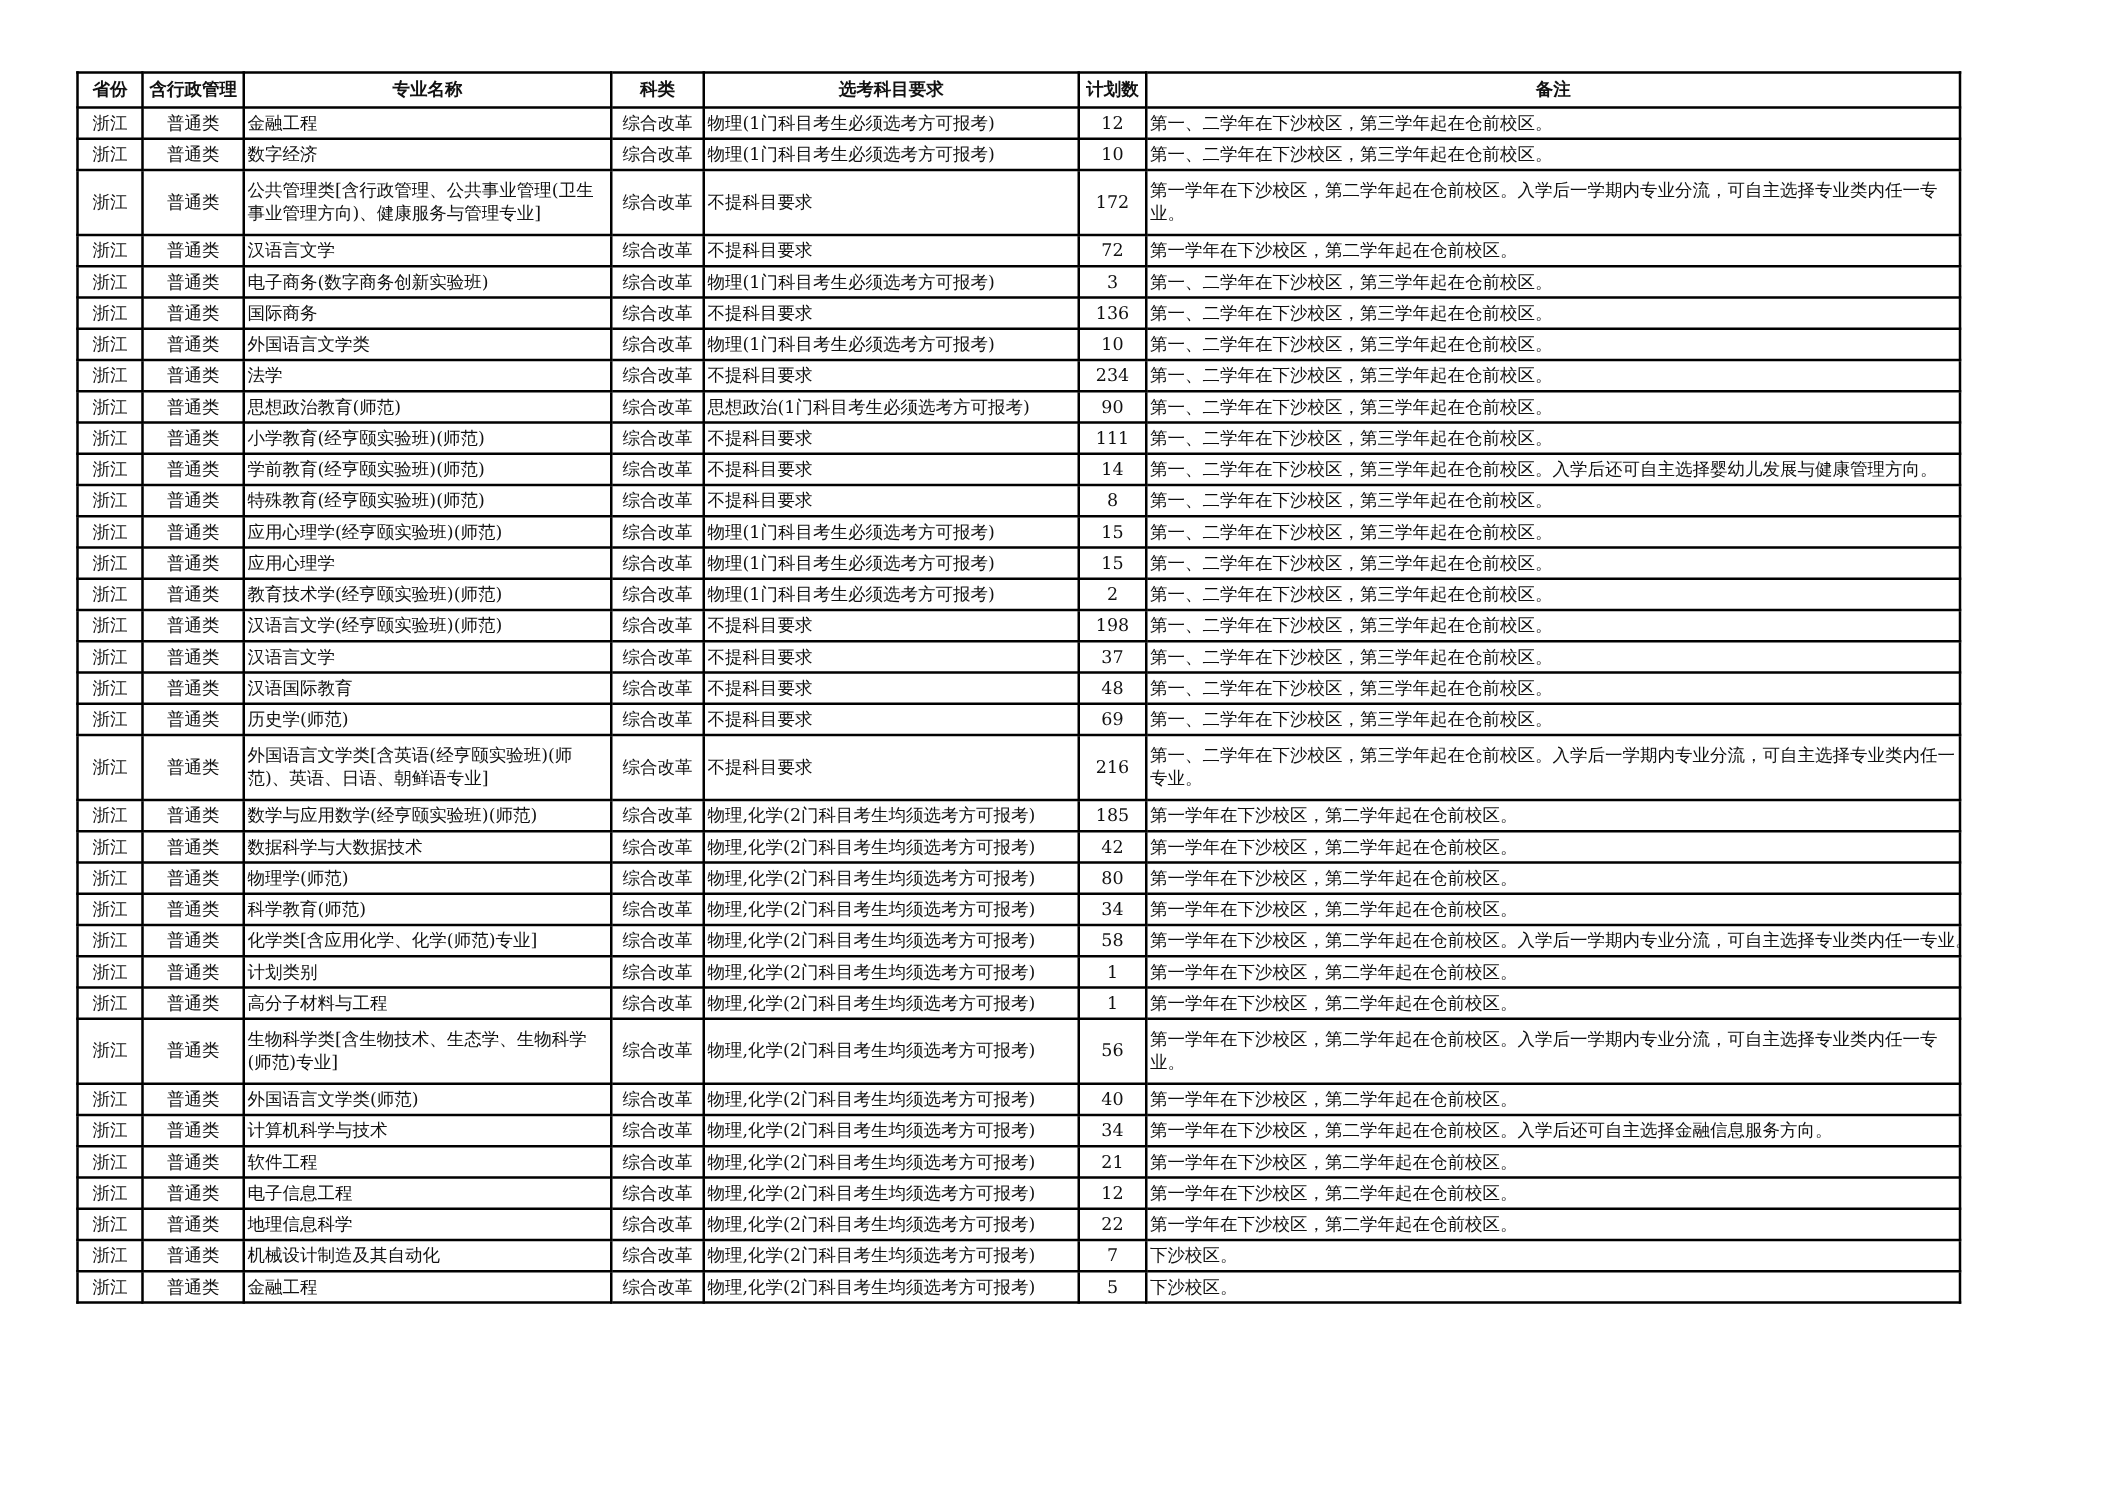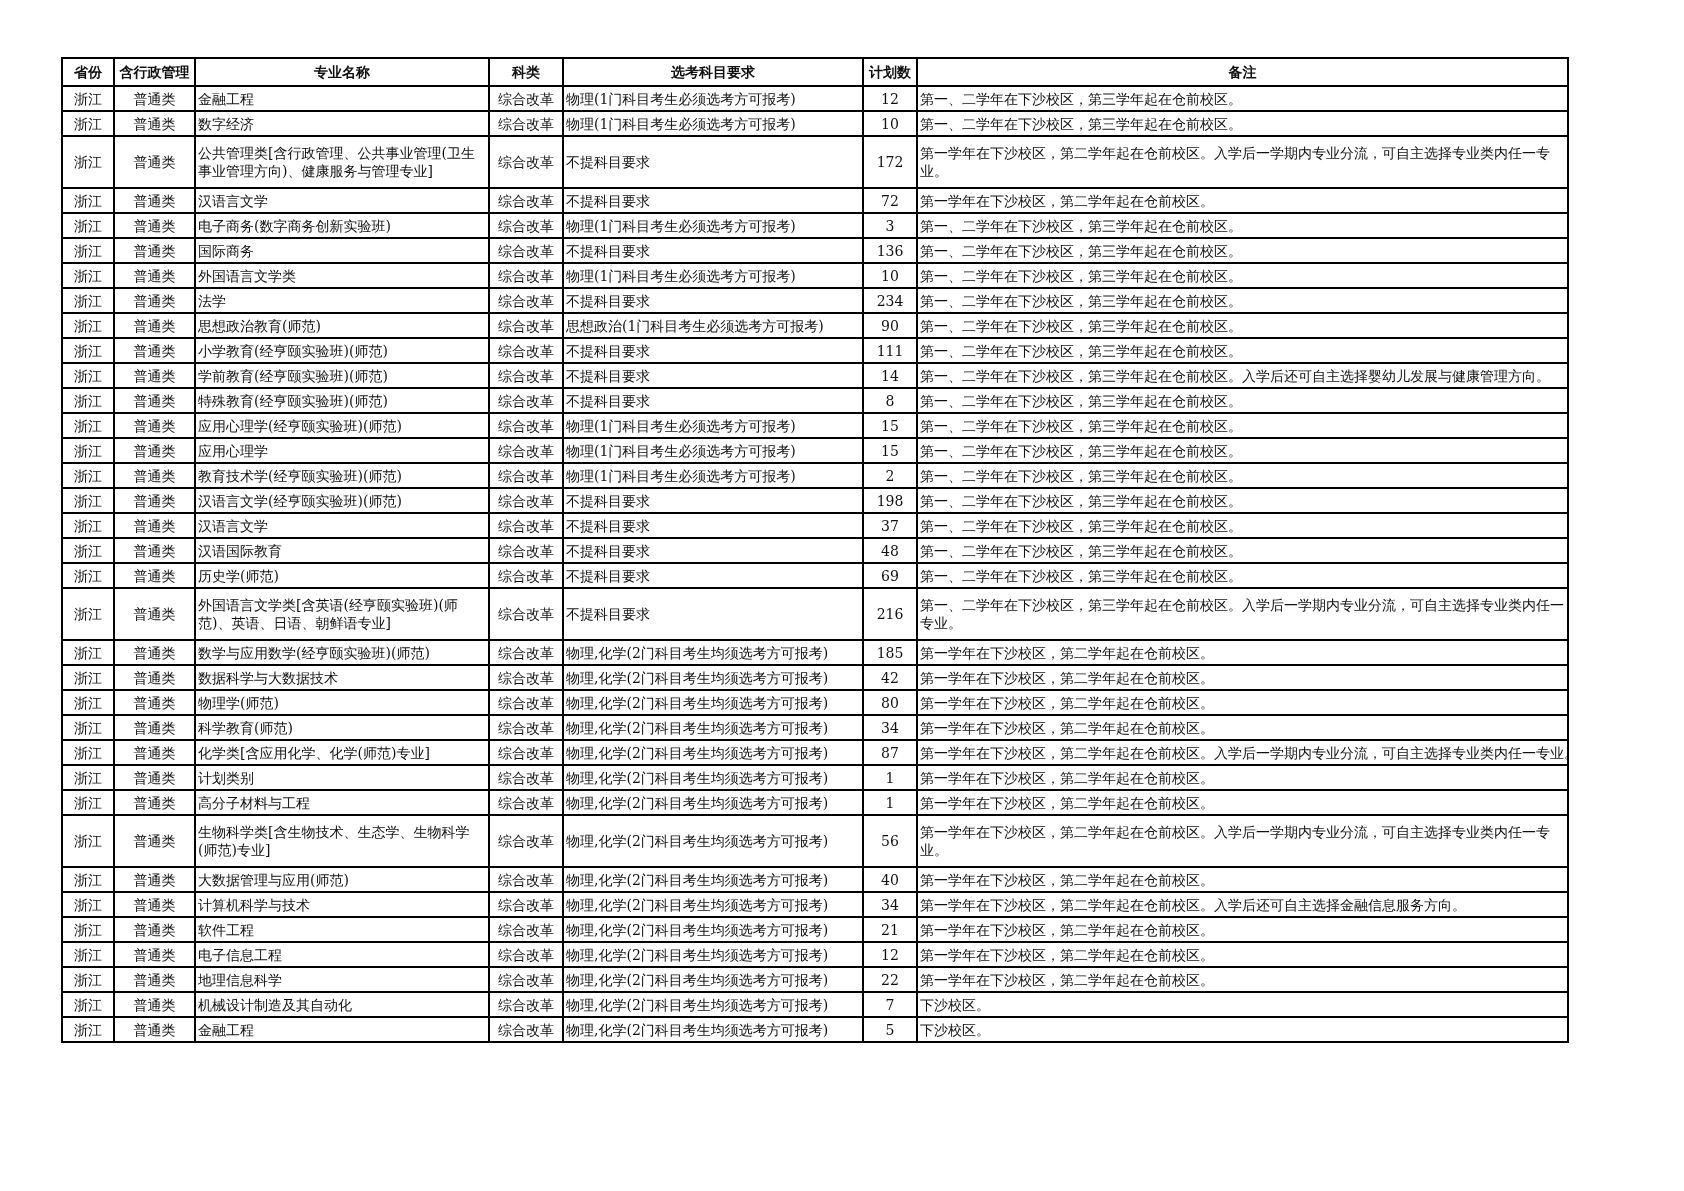--- a/index.html
+++ b/index.html
@@ -257,21 +257,21 @@
         <td class="l">物理,化学(2门科目考生均须选考方可报考)</td>
         <td class="c">34</td>
         <td class="l wrap">第一学年在下沙校区，第二学年起在仓前校区。</td>
       </tr>
       <tr>
         <td class="c">浙江</td>
         <td class="c">普通类</td>
         <td class="l wrap">化学类[含应用化学、化学(师范)专业]</td>
         <td class="c">综合改革</td>
         <td class="l">物理,化学(2门科目考生均须选考方可报考)</td>
-        <td class="c">87</td>
+        <td class="c">58</td>
         <td class="l wrap">第一学年在下沙校区，第二学年起在仓前校区。入学后一学期内专业分流，可自主选择专业类内任一专业。</td>
       </tr>
       <tr>
         <td class="c">浙江</td>
         <td class="c">普通类</td>
         <td class="l wrap">计划类别</td>
         <td class="c">综合改革</td>
         <td class="l">物理,化学(2门科目考生均须选考方可报考)</td>
         <td class="c">1</td>
         <td class="l wrap">第一学年在下沙校区，第二学年起在仓前校区。</td>
@@ -290,21 +290,21 @@
         <td class="c">普通类</td>
         <td class="l wrap">生物科学类[含生物技术、生态学、生物科学(师范)专业]</td>
         <td class="c">综合改革</td>
         <td class="l">物理,化学(2门科目考生均须选考方可报考)</td>
         <td class="c">56</td>
         <td class="l wrap">第一学年在下沙校区，第二学年起在仓前校区。入学后一学期内专业分流，可自主选择专业类内任一专业。</td>
       </tr>
       <tr>
         <td class="c">浙江</td>
         <td class="c">普通类</td>
-        <td class="l wrap">大数据管理与应用(师范)</td>
+        <td class="l wrap">外国语言文学类(师范)</td>
         <td class="c">综合改革</td>
         <td class="l">物理,化学(2门科目考生均须选考方可报考)</td>
         <td class="c">40</td>
         <td class="l wrap">第一学年在下沙校区，第二学年起在仓前校区。</td>
       </tr>
       <tr>
         <td class="c">浙江</td>
         <td class="c">普通类</td>
         <td class="l wrap">计算机科学与技术</td>
         <td class="c">综合改革</td>

